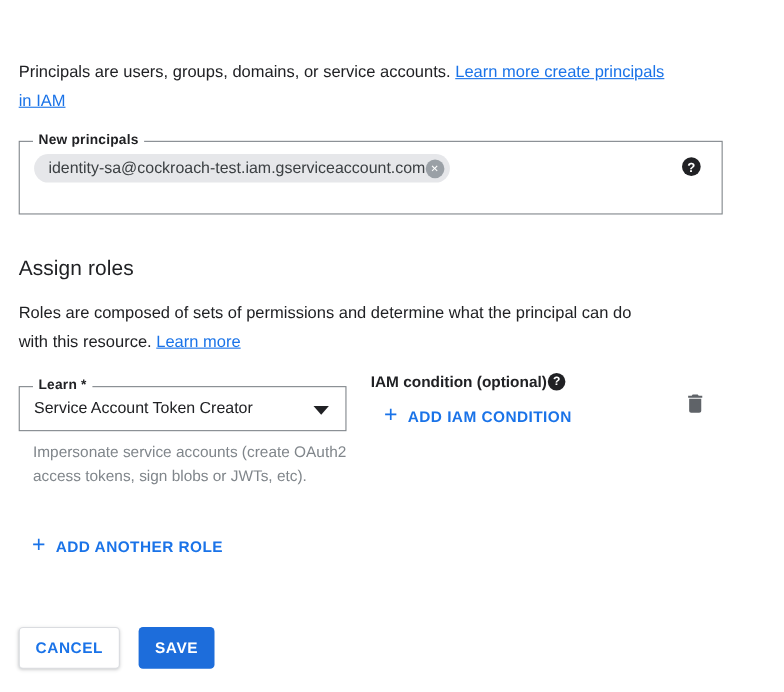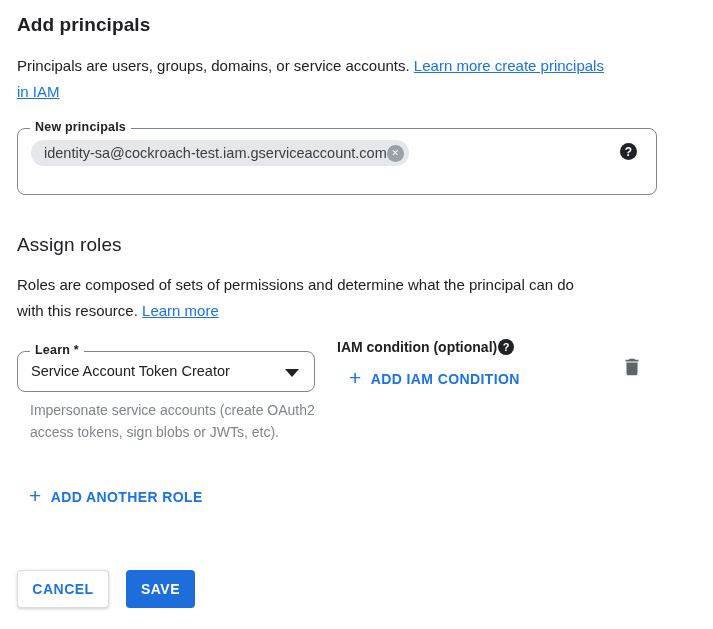--- a/index.html
+++ b/index.html
@@ -31,21 +31,21 @@
   }
   a.link {
     color: #1a73e8;
     text-decoration: underline;
     cursor: pointer;
   }
   
   .outlined-field {
     position: absolute;
     border: 1px solid #80868b;
-    border-radius: 8px;
+    border-radius: 0;
     background: #fff;
   }
   .field-label {
     position: absolute;
     top: -9px; left: 12px;
     background: #ffffff;
     padding: 0 5px;
     font-size: 12.5px;
     font-weight: 700;
     color: #202124;
@@ -200,21 +200,20 @@
     color: #1a73e8;
     border: 1px solid #dadce0;
     box-shadow: 0 1px 3px rgba(60,64,67,0.25);
   }
 </style>
 </head>
 <body>
 
 <div class="canvas">
 
-  <h1 class="page-title">Add principals</h1>
 
   <p class="intro">
     <span>Principals are users, groups, domains, or service accounts.</span>
     <a class="link"><span>Learn more create principals</span><br><span>in IAM</span></a>
   </p>
 
   <div class="outlined-field principals-field">
     <span class="field-label">New principals</span>
     <div class="chip">
       <span>identity-sa@cockroach-test.iam.gserviceaccount.com</span>

